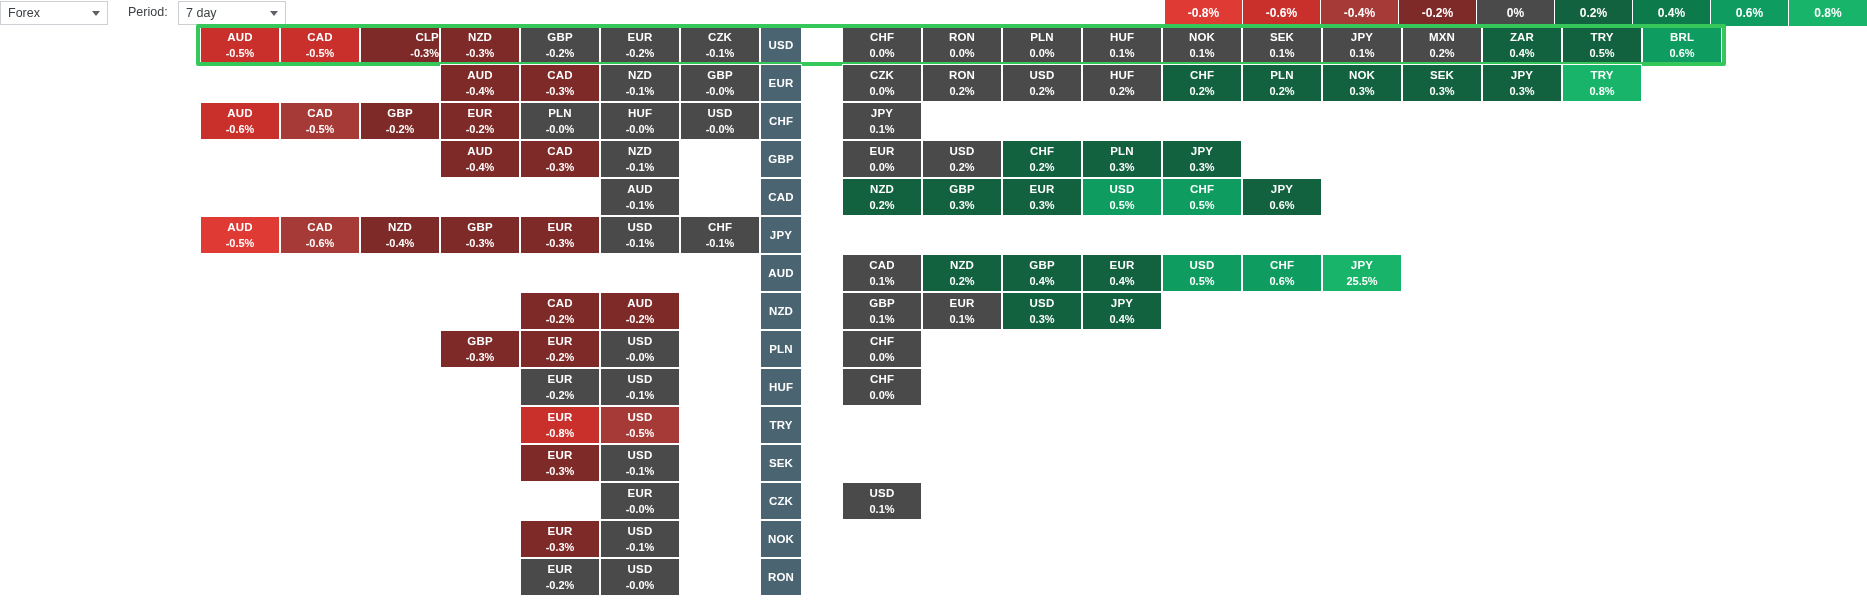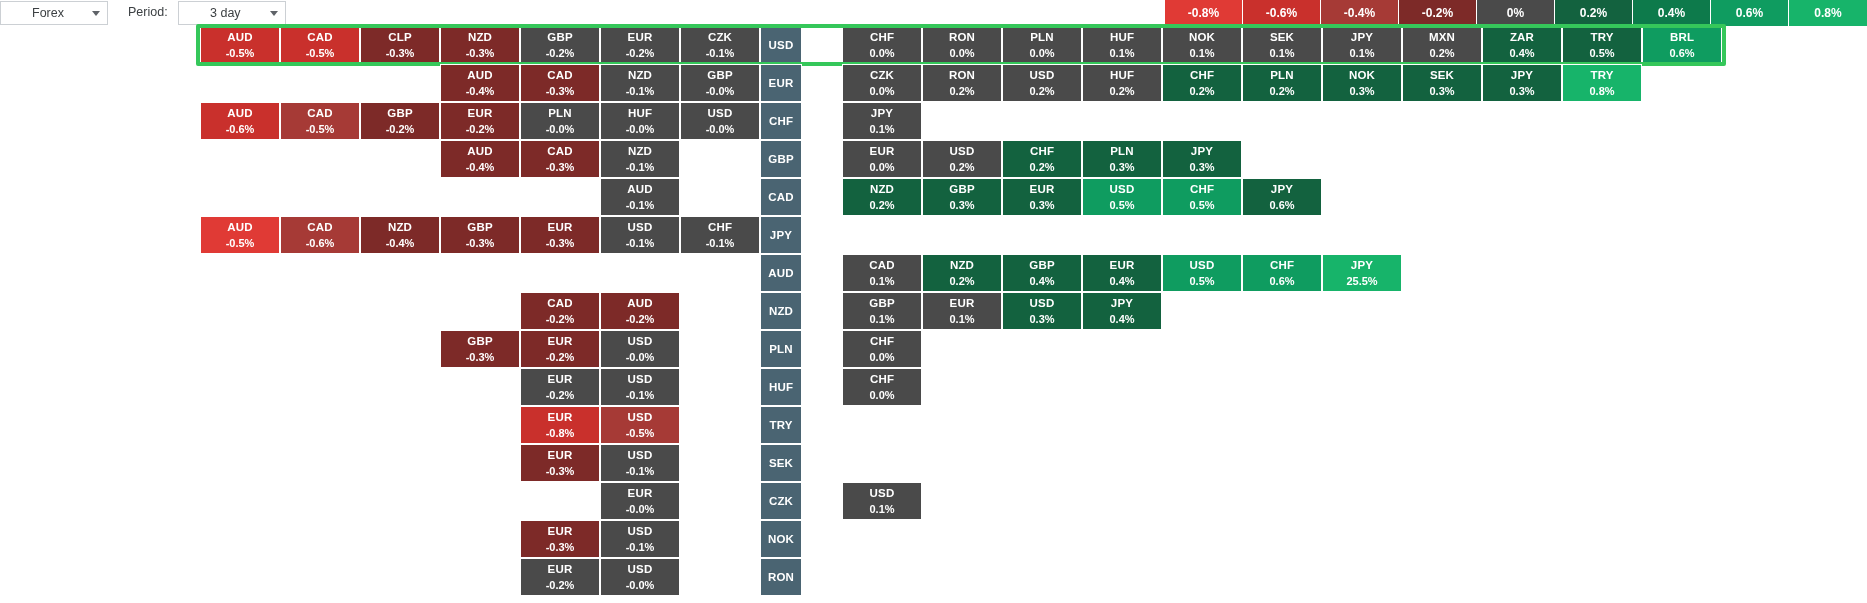--- a/index.html
+++ b/index.html
@@ -2,21 +2,21 @@
 <html><head>
 <meta charset="utf-8">
 <style>
   html,body{margin:0;padding:0;background:#ffffff;}
   body{width:1867px;height:603px;overflow:hidden;font-family:"Liberation Sans",sans-serif;-webkit-font-smoothing:antialiased;}
 
   
   #topbar{position:absolute;left:0;top:0;width:1867px;height:26px;}
   .sel{position:absolute;top:1px;height:24px;border:1px solid #ccd0d4;background:#fff;
        box-sizing:border-box;font-size:12.5px;color:#3c4043;line-height:22px;}
-  .sel .lab{position:absolute;left:7px;top:0;white-space:nowrap;margin-left:24px;}
+  .sel .lab{position:absolute;left:7px;top:0;white-space:nowrap;}
   .sel .caret{position:absolute;right:7px;top:9px;width:0;height:0;
        border-left:4px solid transparent;border-right:4px solid transparent;border-top:5px solid #5f6368;}
   #market-select{left:0;width:108px;}
   #period-label{position:absolute;left:128px;top:5px;font-size:12.5px;color:#3c4043;}
   #period-select{left:178px;width:108px;}
 
   
   #legend{position:absolute;top:0;right:0;height:26px;display:flex;}
   .lg{width:78px;height:26px;display:flex;align-items:center;justify-content:center;
       color:#fff;font-size:12px;font-weight:bold;border-right:1px solid #fff;box-sizing:border-box;}
@@ -42,21 +42,21 @@
 <div id="topbar">
 
   <div class="sel" id="market-select">
     <span class="lab">Forex</span>
     <span class="caret"></span>
   </div>
 
   <span id="period-label">Period:</span>
 
   <div class="sel" id="period-select">
-    <span class="lab">3 day</span>
+    <span class="lab">7 day</span>
     <span class="caret"></span>
   </div>
 
   <div id="legend">
       <div class="lg" style="background: rgb(224, 58, 53);">
         <span>-0.8%</span>
       </div>
       <div class="lg" style="background: rgb(201, 48, 44);">
         <span>-0.6%</span>
       </div>
@@ -87,21 +87,21 @@
 <div id="matrix">
     <div class="row hl" style="top: 0px; width: 1867px;">
       <div class="cell" style="left: 200px; background: rgb(201, 48, 44);">
         <span class="sym">AUD</span>
         <span class="val">-0.5%</span>
       </div>
       <div class="cell" style="left: 280px; background: rgb(201, 48, 44);">
         <span class="sym">CAD</span>
         <span class="val">-0.5%</span>
       </div>
-      <div class="cell" style="left: 360px; background: rgb(125, 42, 40);">
+      <div class="cell" style="left: 360px; background: rgb(125, 42, 40); align-items: flex-end;">
         <span class="sym">CLP</span>
         <span class="val">-0.3%</span>
       </div>
       <div class="cell" style="left: 440px; background: rgb(125, 42, 40);">
         <span class="sym">NZD</span>
         <span class="val">-0.3%</span>
       </div>
       <div class="cell" style="left: 520px; background: rgb(74, 74, 74);">
         <span class="sym">GBP</span>
         <span class="val">-0.2%</span>

